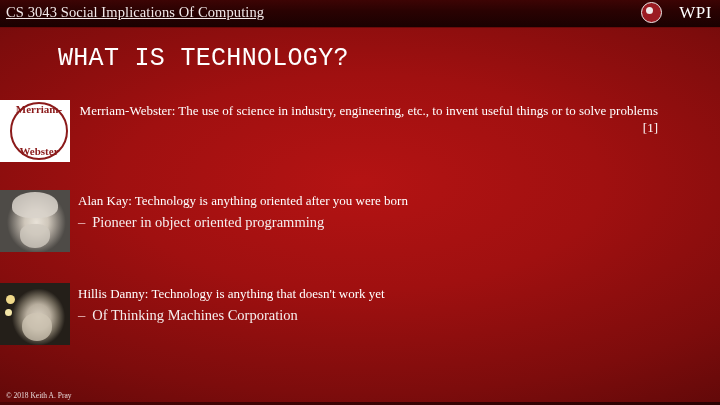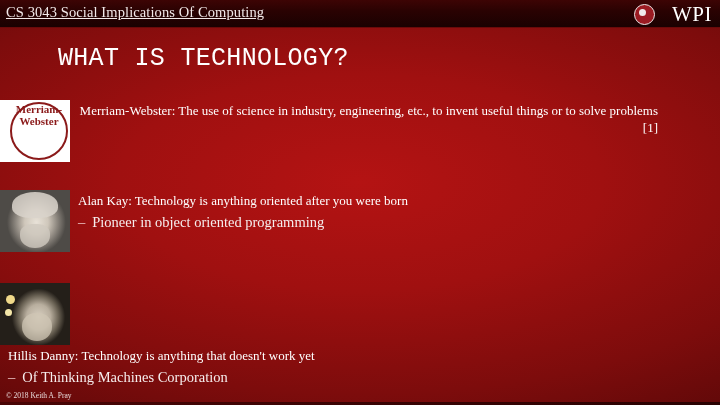--- a/index.html
+++ b/index.html
@@ -61,21 +61,21 @@
   .wpi-seal::after {
     content: "";
     position: absolute;
     left: 4px; top: 4px;
     width: 7px; height: 7px;
     border-radius: 50%;
     background: #f0eaea;
   }
   .wpi-text {
     font-family: "Liberation Serif", serif;
-    font-size: 21px;
+    font-size: 17px;
     color: #ffffff;
     font-weight: normal;
     letter-spacing: 0.5px;
     margin-left: 12px;
   }
 
   
   .slide-title {
     position: absolute;
     left: 58px;
@@ -87,21 +87,21 @@
   }
 
   
   .row {
     position: absolute;
     display: flex;
     align-items: flex-start;
   }
   .row-1 { left: 0px; top: 100px; }
   .row-2 { left: 0px; top: 190px; }
-  .row-3 { left: 0px; top: 283px; flex-direction: column; }
+  .row-3 { left: 0px; top: 283px; }
 
   .thumb {
     width: 70px;
     height: 62px;
     flex: 0 0 auto;
     position: relative;
     overflow: hidden;
   }
 
   
@@ -112,21 +112,21 @@
     justify-content: center;
   }
   .mw-inner {
     width: 54px;
     height: 54px;
     border-radius: 50%;
     border: 2px solid #8b1a1a;
     display: flex;
     flex-direction: column;
     align-items: center;
-    justify-content: flex-start;
+    justify-content: space-between;
     line-height: 1.05;
     margin-left: 8px;
   }
   .mw-line {
     font-family: "Liberation Serif", serif;
     font-size: 11px;
     color: #8b1a1a;
     font-weight: bold;
   }
 

